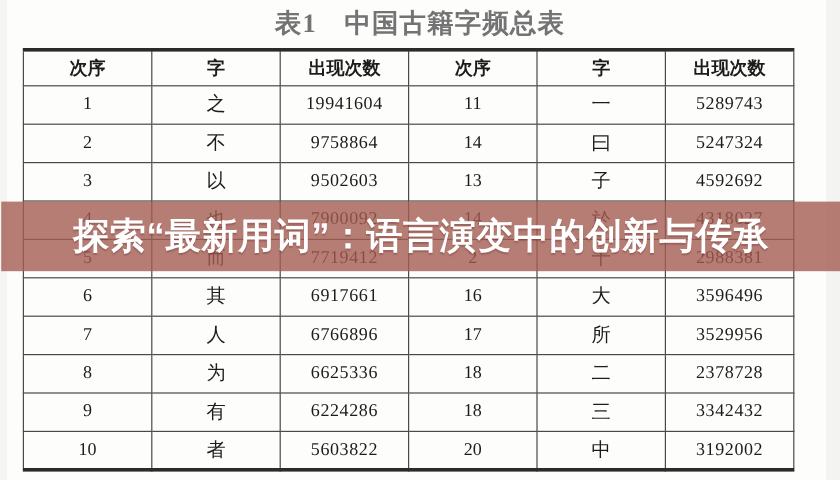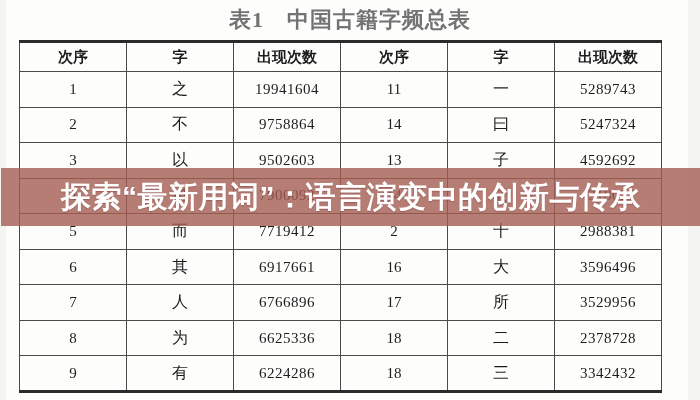--- a/index.html
+++ b/index.html
@@ -152,18 +152,26 @@
         <td class="num">2378728</td>
       </tr>
       <tr>
         <td class="rank">9</td>
         <td class="char">有</td>
         <td class="num">6224286</td>
         <td class="rank">18</td>
         <td class="char">三</td>
         <td class="num">3342432</td>
       </tr>
+      <tr>
+        <td class="rank">10</td>
+        <td class="char">者</td>
+        <td class="num">5603822</td>
+        <td class="rank">20</td>
+        <td class="char">中</td>
+        <td class="num">3192002</td>
+      </tr>
     </tbody>
 </table>
 
 <div class="banner" style="background: rgba(164, 92, 83, 0.8);">
   <span class="banner-text" style="color: rgb(255, 255, 255);">探索“最新用词”：语言演变中的创新与传承</span>
 </div>
 
 </body></html>

